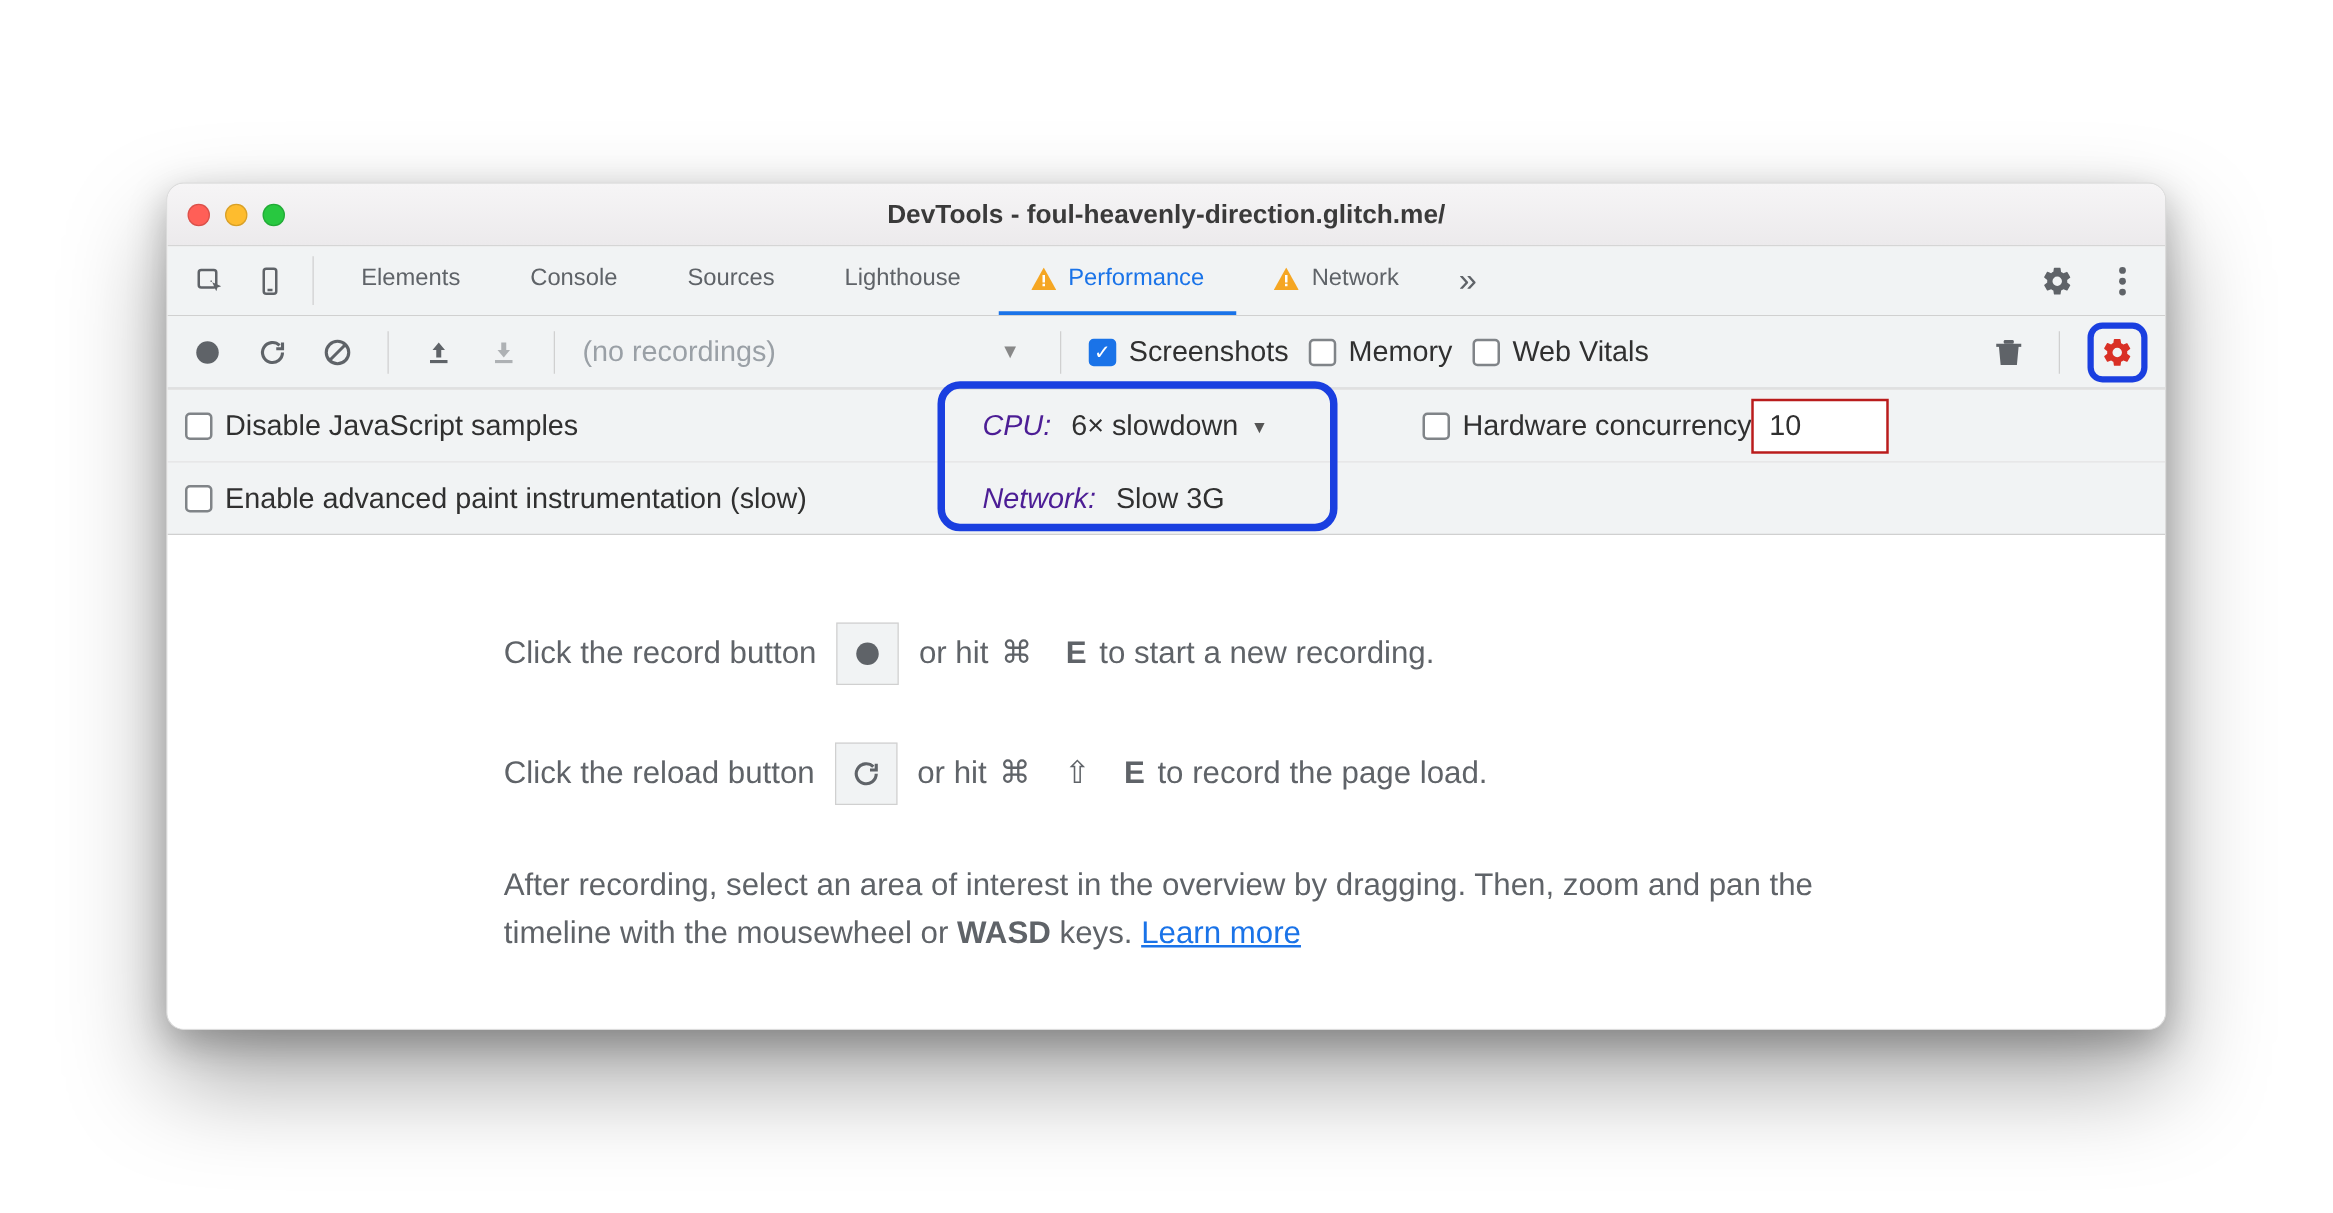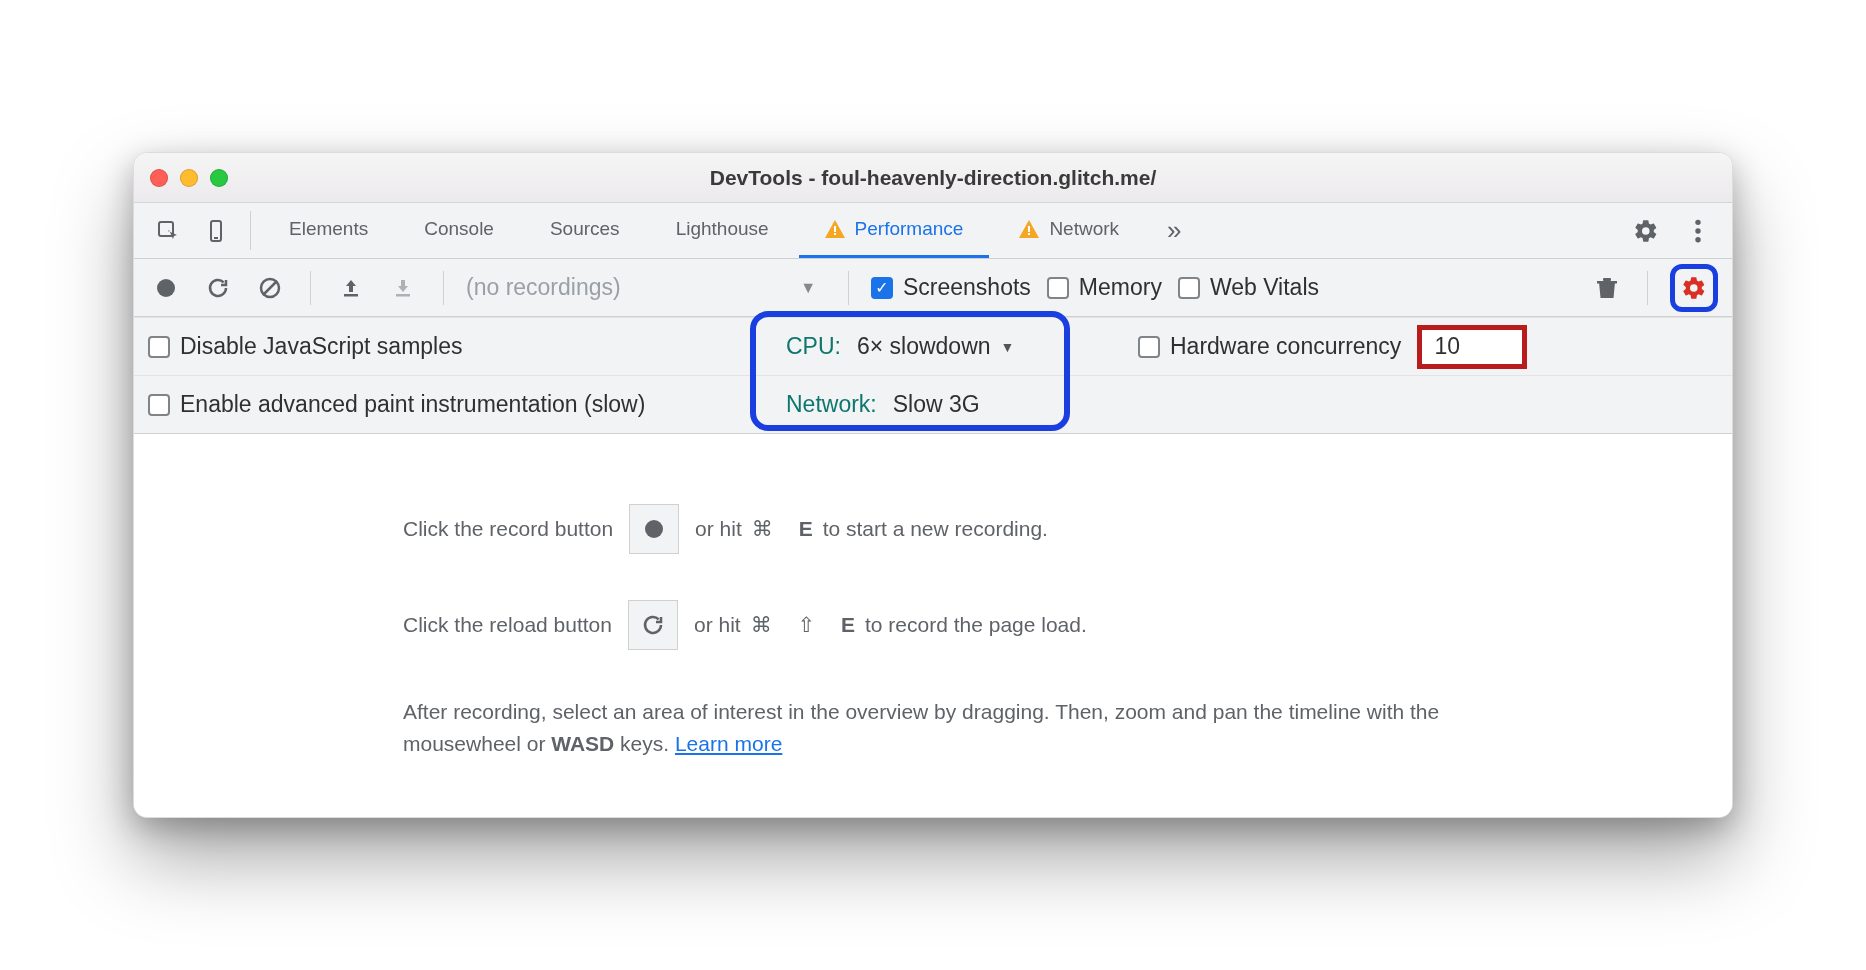--- a/index.html
+++ b/index.html
@@ -121,41 +121,41 @@
     border-top: 1px solid #e4e4e4;
     padding: 0 14px;
   }
   .setrow:first-child { border-top: none; }
   .cell { display:flex; align-items:center; gap:14px; height:100%; }
   .throttle {
     display:flex; align-items:center; gap: 16px;
     height: 100%;
     padding: 0 18px;
   }
-  .throttle .lbl { color:#0f766e; }
+  .throttle .lbl { color:#4c1d95;font-style:italic; }
   .throttle .val { color:#303030; display:flex; align-items:center; gap:10px;}
   .val .tri { font-size:14px; color:#555;}
   .throttle-highlight {
     position: absolute;
     border: 6px solid #1a3fe0; border-radius: 18px;
     pointer-events:none;
   }
   .settings-wrap { position: relative; }
-  .hwwrap { display:flex; align-items:center; gap:16px; }
+  .hwwrap { display:flex; align-items:center; }
   .hwbox {
-    width: 110px; height: 44px; border:5px solid #b91c1c; background:#fff;
+    width: 110px; height: 44px; border:2px solid #b91c1c; background:#fff;
     display:flex;align-items:center; padding:0 12px; color:#303030;
   }
   
   .main {
     background:#fff;
     padding: 70px 40px 50px 40px;
   }
   .inner { max-width: 1060px; margin: 0 auto; }
-  .msg { font-size: 21px; color:#5f6368; line-height: 1.5; margin-bottom: 46px; display:flex; flex-wrap:wrap; align-items:center; gap: 10px;}
+  .msg { font-size: 25px; color:#5f6368; line-height: 1.5; margin-bottom: 46px; display:flex; flex-wrap:wrap; align-items:center; gap: 10px;}
   .msg.last { margin-bottom: 8px; }
   .msg b { color:#5f6368; font-weight: 700; }
   .msg .btn {
     width: 50px; height: 50px; background:#f1f3f4; border:1px solid #d0d0d0;
     display:inline-flex; align-items:center; justify-content:center; margin: 0 6px;
   }
   .msg a { color:#1a73e8; text-decoration: underline; }
   svg { display:block; }
 </style>
 </head>

